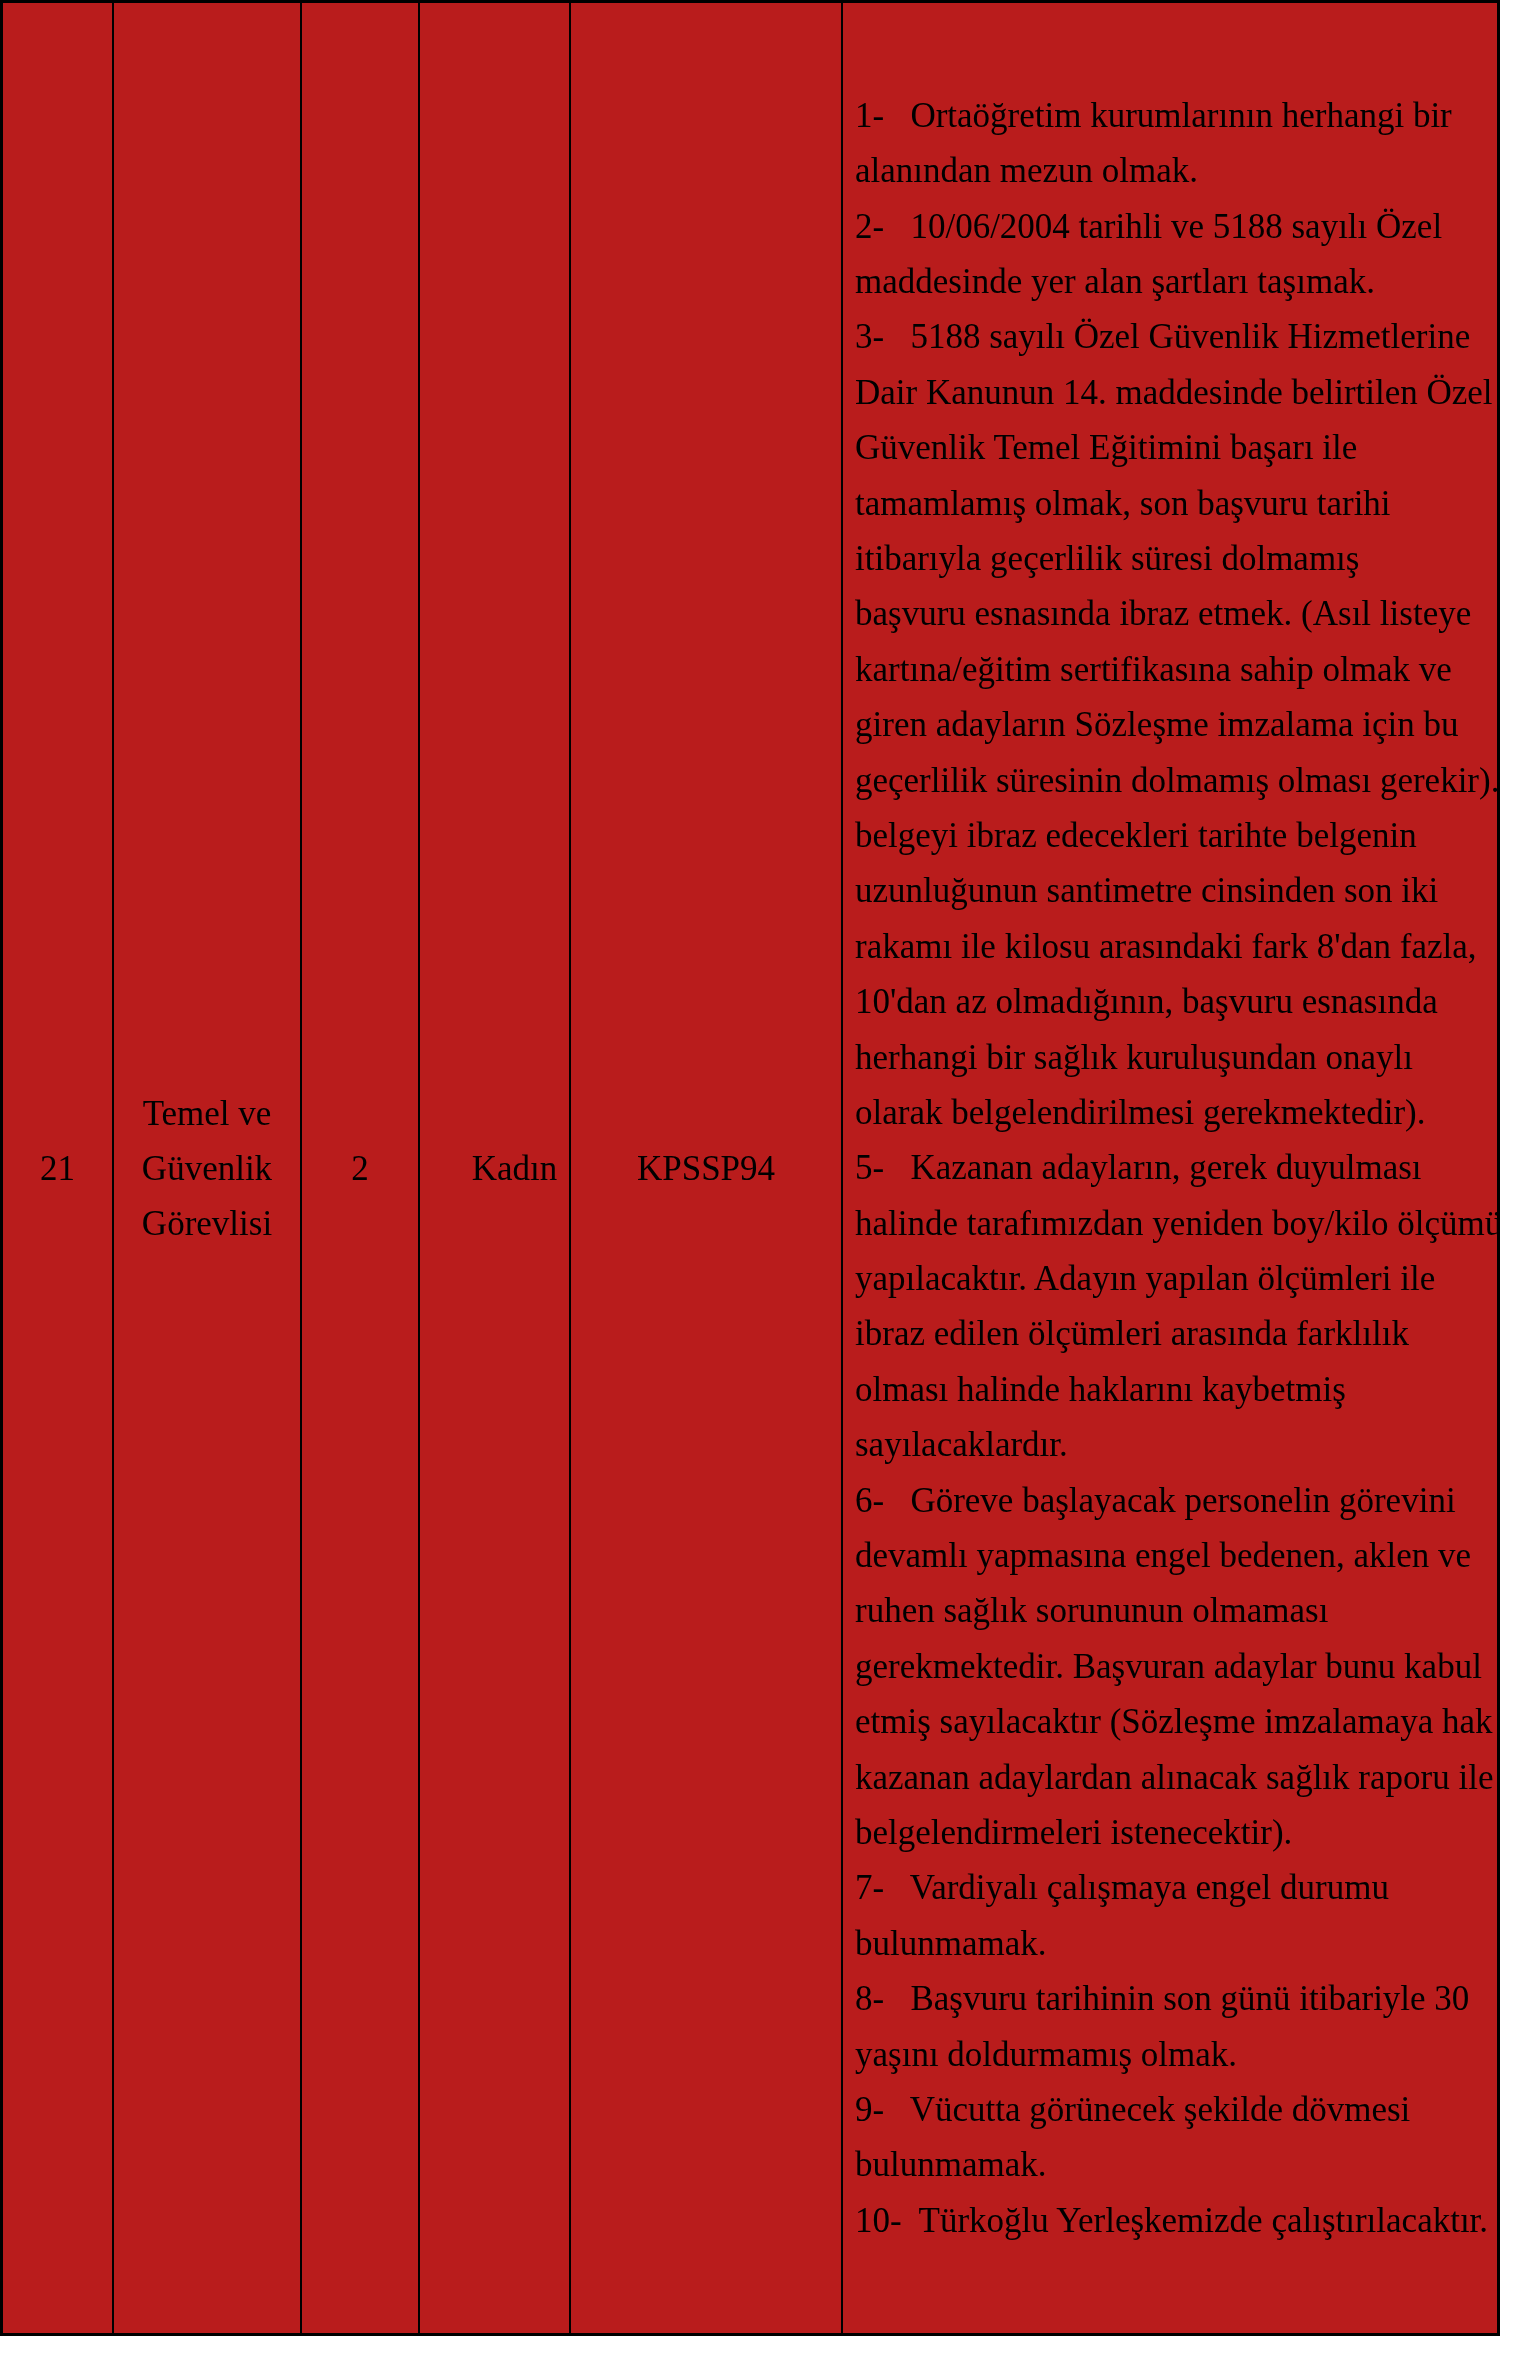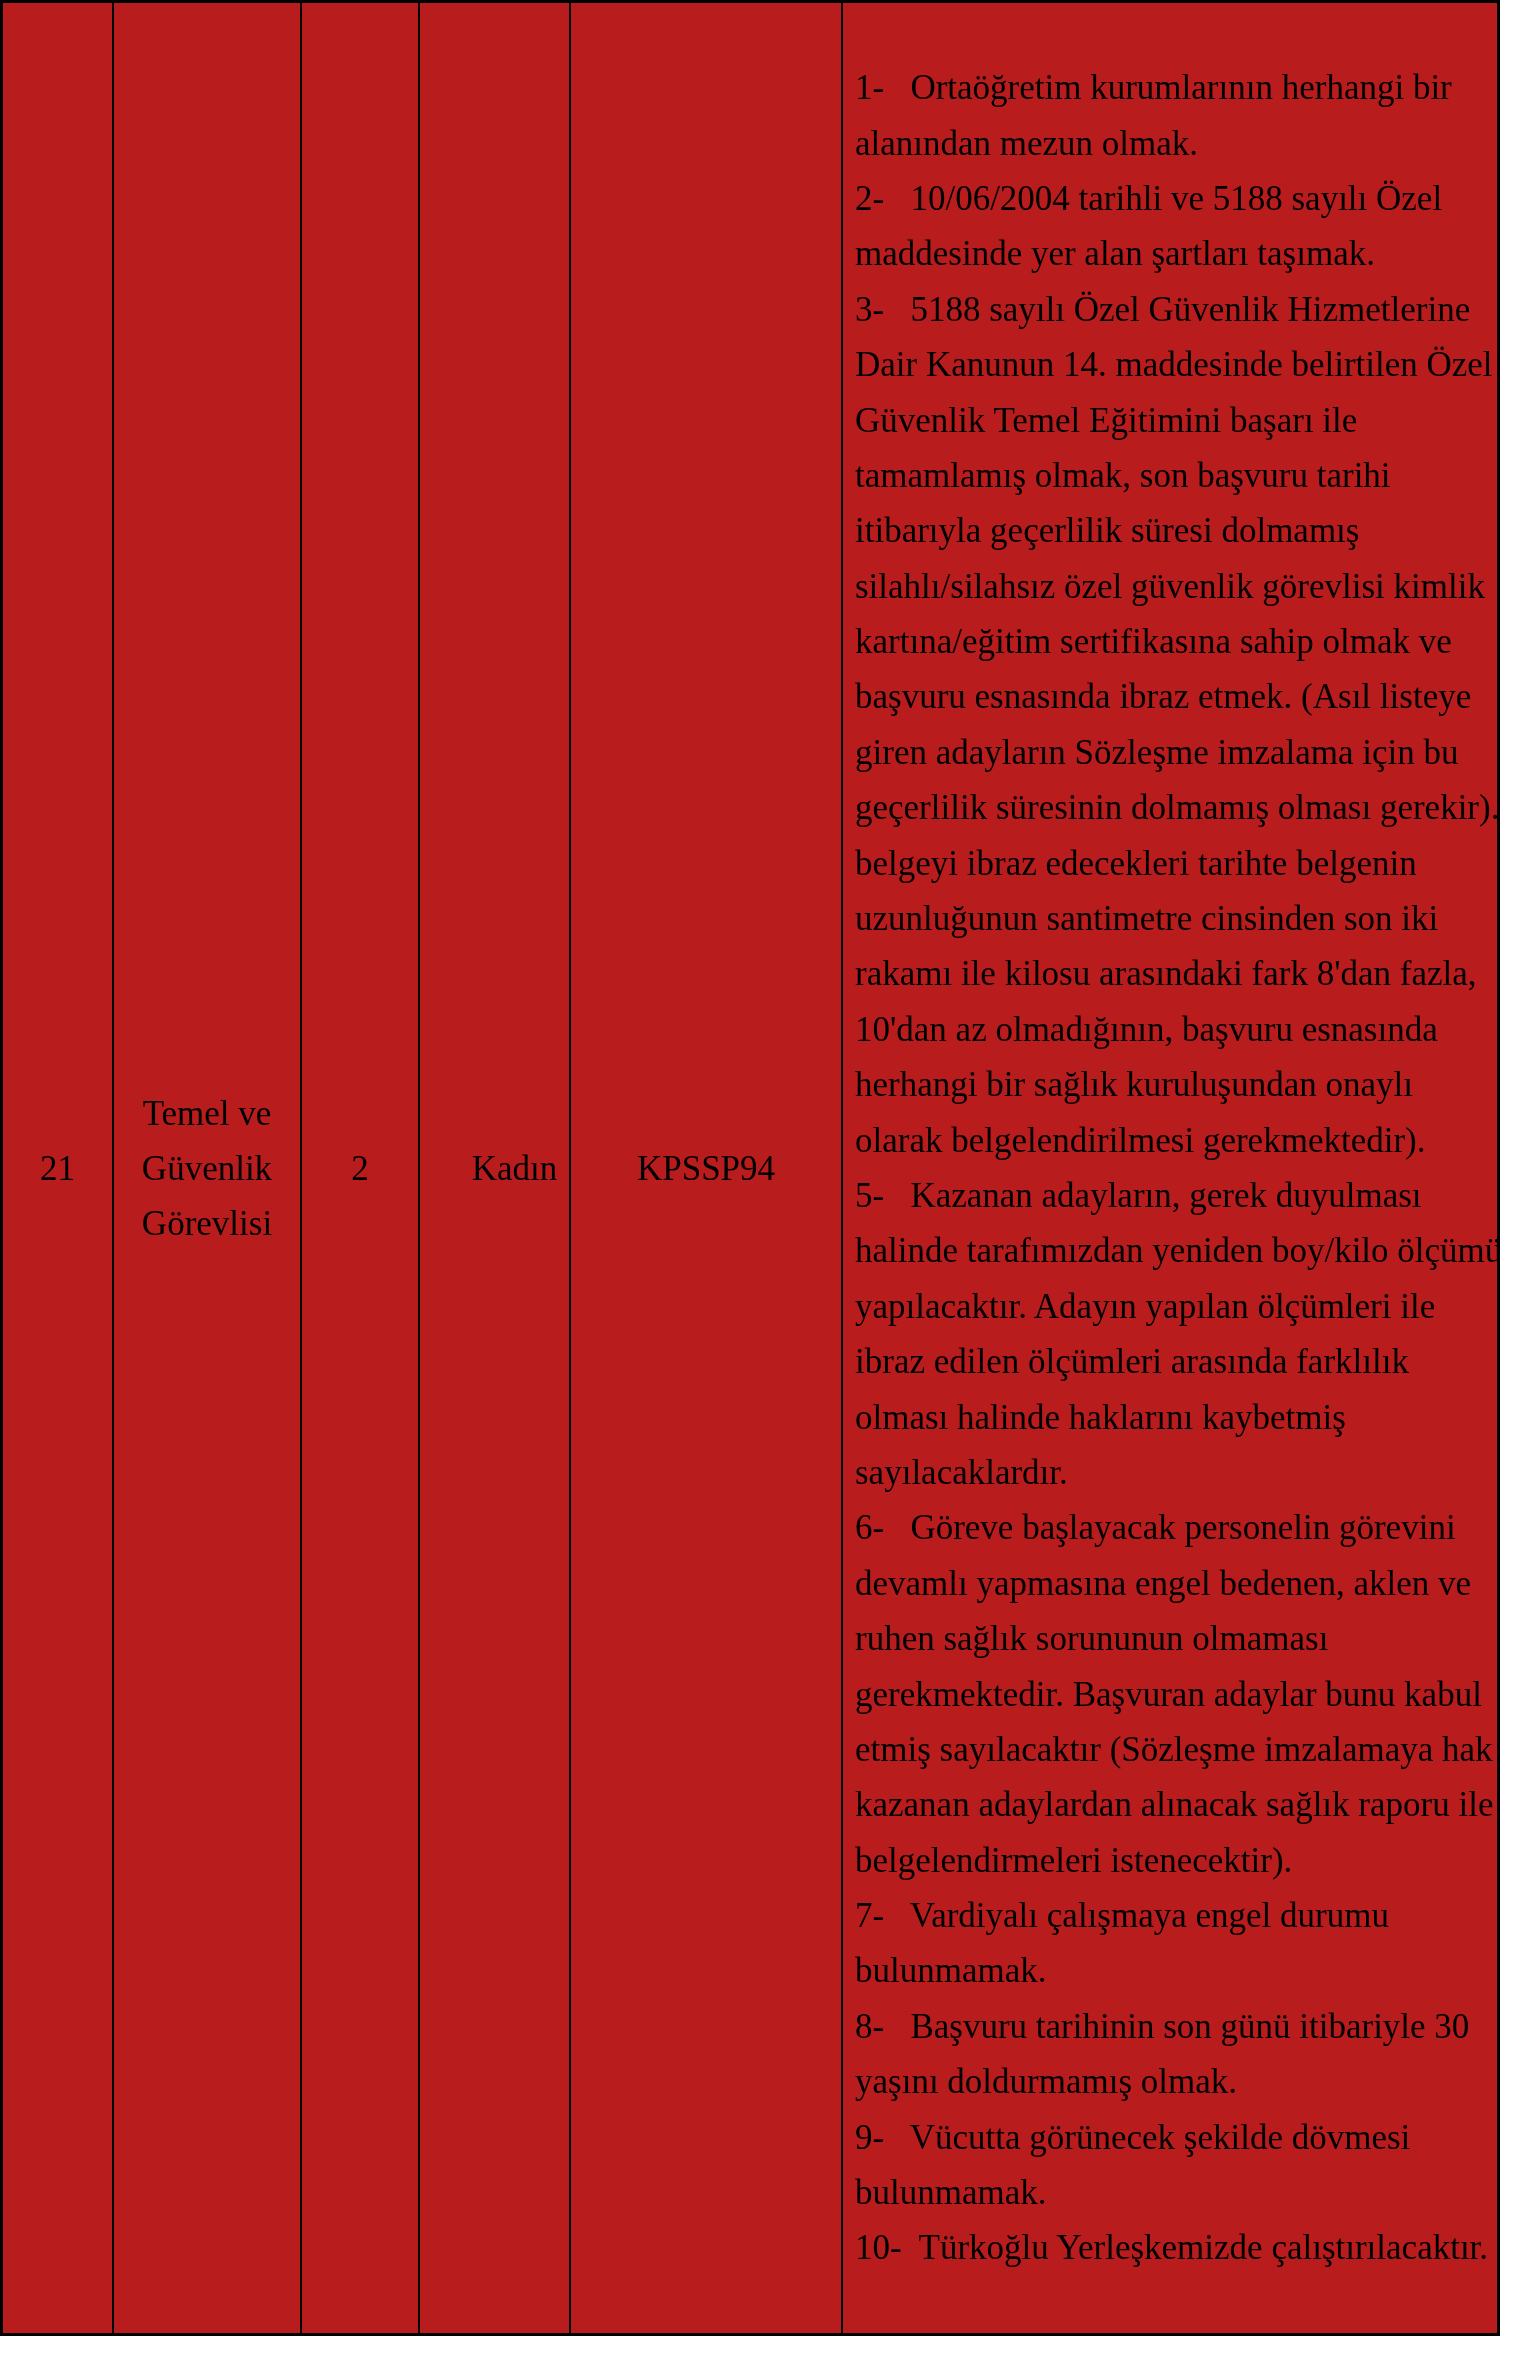--- a/index.html
+++ b/index.html
@@ -98,23 +98,22 @@
     <div class="cell c6">
       <div class="req-line">1-   Ortaöğretim kurumlarının herhangi bir</div>
       <div class="req-line">alanından mezun olmak.</div>
       <div class="req-line">2-   10/06/2004 tarihli ve 5188 sayılı Özel</div>
       <div class="req-line">maddesinde yer alan şartları taşımak.</div>
       <div class="req-line">3-   5188 sayılı Özel Güvenlik Hizmetlerine</div>
       <div class="req-line">Dair Kanunun 14. maddesinde belirtilen Özel</div>
       <div class="req-line">Güvenlik Temel Eğitimini başarı ile</div>
       <div class="req-line">tamamlamış olmak, son başvuru tarihi</div>
       <div class="req-line">itibarıyla geçerlilik süresi dolmamış</div>
-      <div class="req-line">silahlı/silahsız özel güvenlik görevlisi kimlik</div>
+      <div class="req-line">başvuru esnasında ibraz etmek. (Asıl listeye</div>
       <div class="req-line">kartına/eğitim sertifikasına sahip olmak ve</div>
-      <div class="req-line">başvuru esnasında ibraz etmek. (Asıl listeye</div>
       <div class="req-line">giren adayların Sözleşme imzalama için bu</div>
       <div class="req-line">geçerlilik süresinin dolmamış olması gerekir).</div>
       <div class="req-line">belgeyi ibraz edecekleri tarihte belgenin</div>
       <div class="req-line">uzunluğunun santimetre cinsinden son iki</div>
       <div class="req-line">rakamı ile kilosu arasındaki fark 8'dan fazla,</div>
       <div class="req-line">10'dan az olmadığının, başvuru esnasında</div>
       <div class="req-line">herhangi bir sağlık kuruluşundan onaylı</div>
       <div class="req-line">olarak belgelendirilmesi gerekmektedir).</div>
       <div class="req-line">5-   Kazanan adayların, gerek duyulması</div>
       <div class="req-line">halinde tarafımızdan yeniden boy/kilo ölçümü</div>

